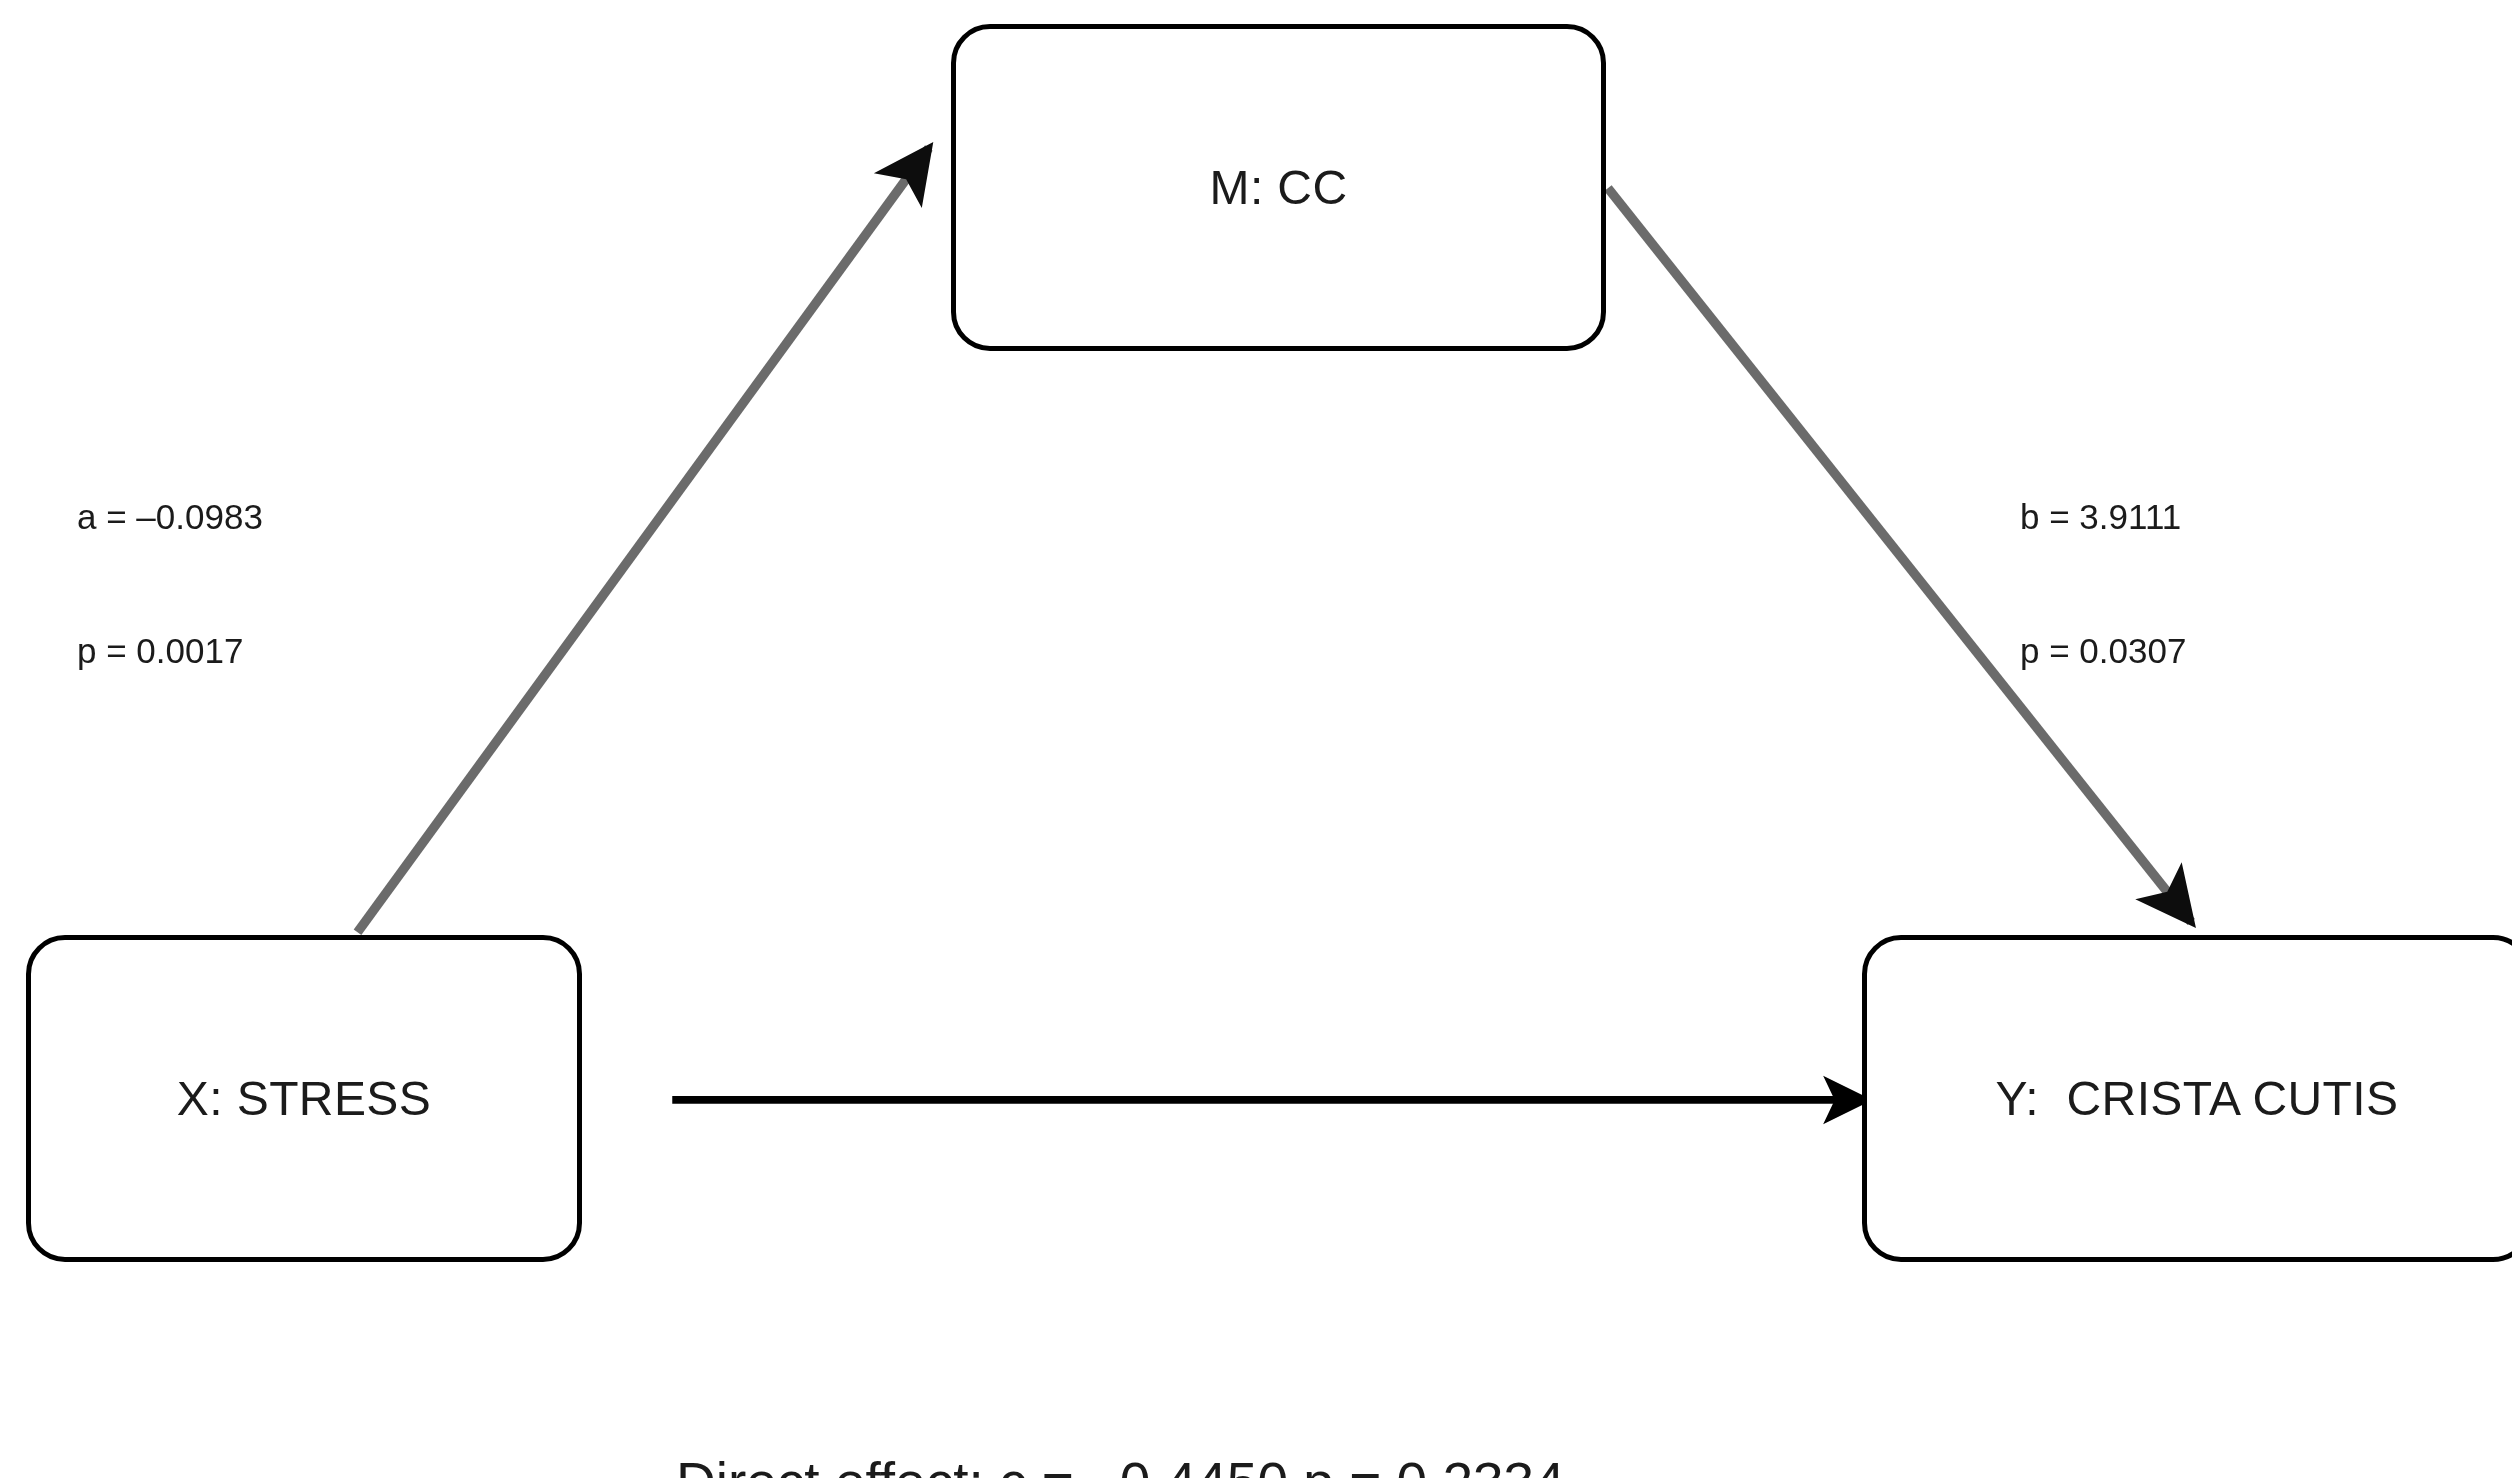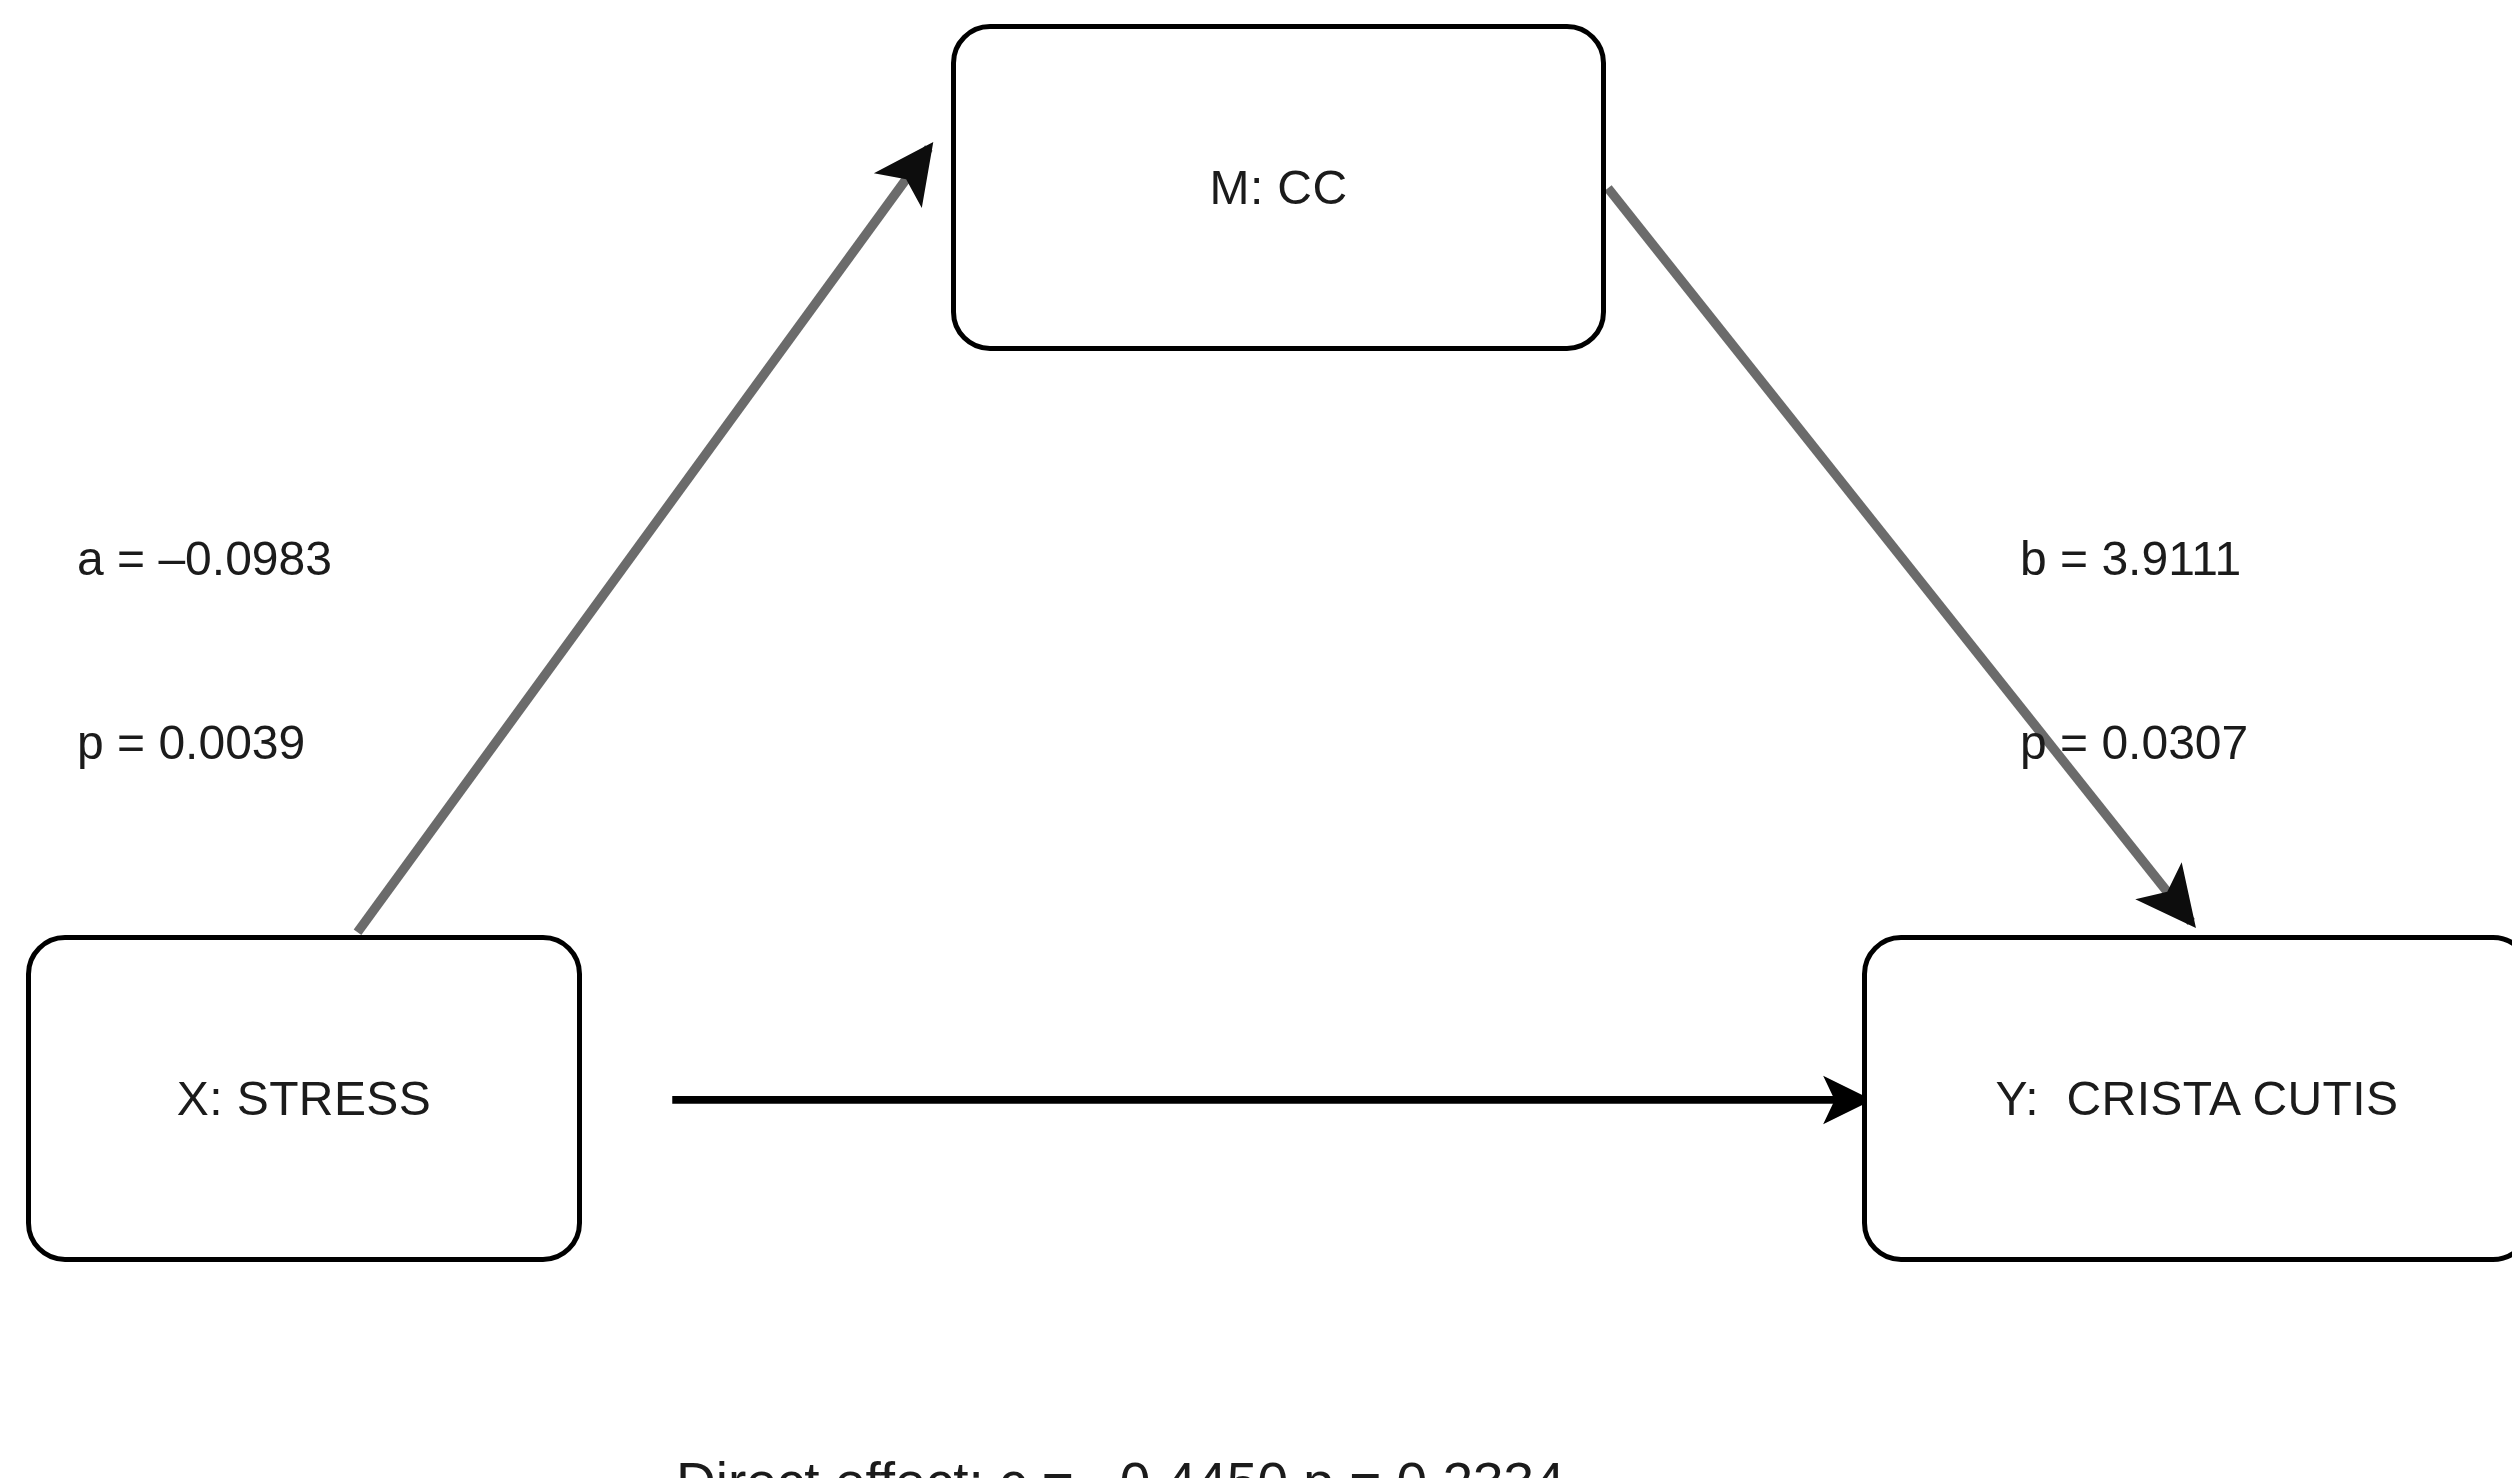--- a/index.html
+++ b/index.html
@@ -36,21 +36,21 @@
     font-family: "Liberation Sans", sans-serif;
     font-size: 48px;
     color: #1b1b1b;
     letter-spacing: 0.4px;
     white-space: pre;
     text-align: right;
   }
   .edge-label {
     position: absolute;
     font-family: "Liberation Sans", sans-serif;
-    font-size: 48px;
+    font-size: 35px;
     color: #1b1b1b;
     line-height: 1.28;
     white-space: pre;
   }
   .edge-label div { white-space: pre; }
   .caption {
     position: absolute;
     font-family: "Liberation Sans", sans-serif;
     font-size: 55px;
     color: #1b1b1b;
@@ -89,21 +89,21 @@
   <div class="node-box" style="left:26px; top:935px; width:556px; height:327px;">
     <span class="node-label">X: STRESS</span>
   </div>
 
   <div class="node-box" style="left:1862px; top:935px; width:670px; height:327px;">
     <span class="node-label">Y:  CRISTA CUTIS</span>
   </div>
 
   <div class="edge-label" style="left:77px; top:405px;">
     <div>a = –0.0983</div>
-    <div>p = 0.0039</div>
+    <div>p = 0.0017</div>
   </div>
 
   <div class="edge-label" style="left:2020px; top:405px;">
     <div>b = 3.9111</div>
     <div>p = 0.0307</div>
   </div>
 
   <div class="caption" style="left:676px; top:1306px;">
     <div>Direct effect: c = –0.4450 p = 0.2334</div>
     

